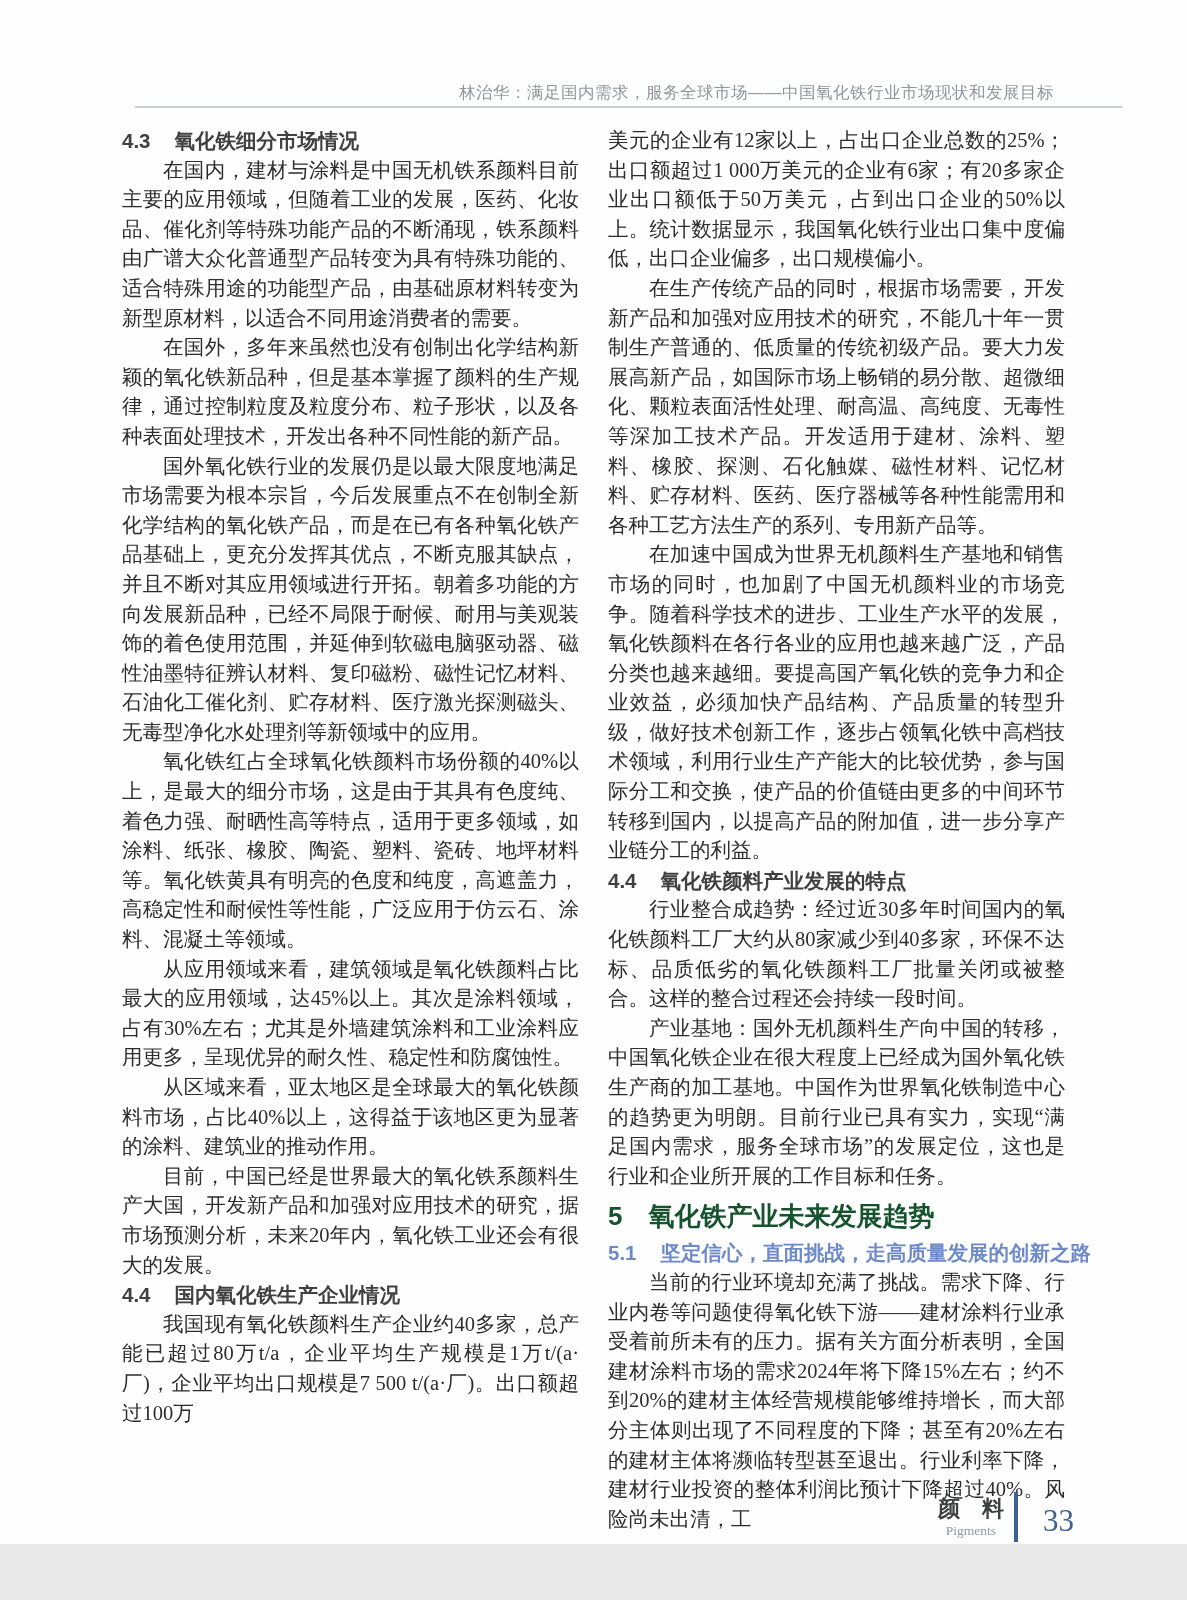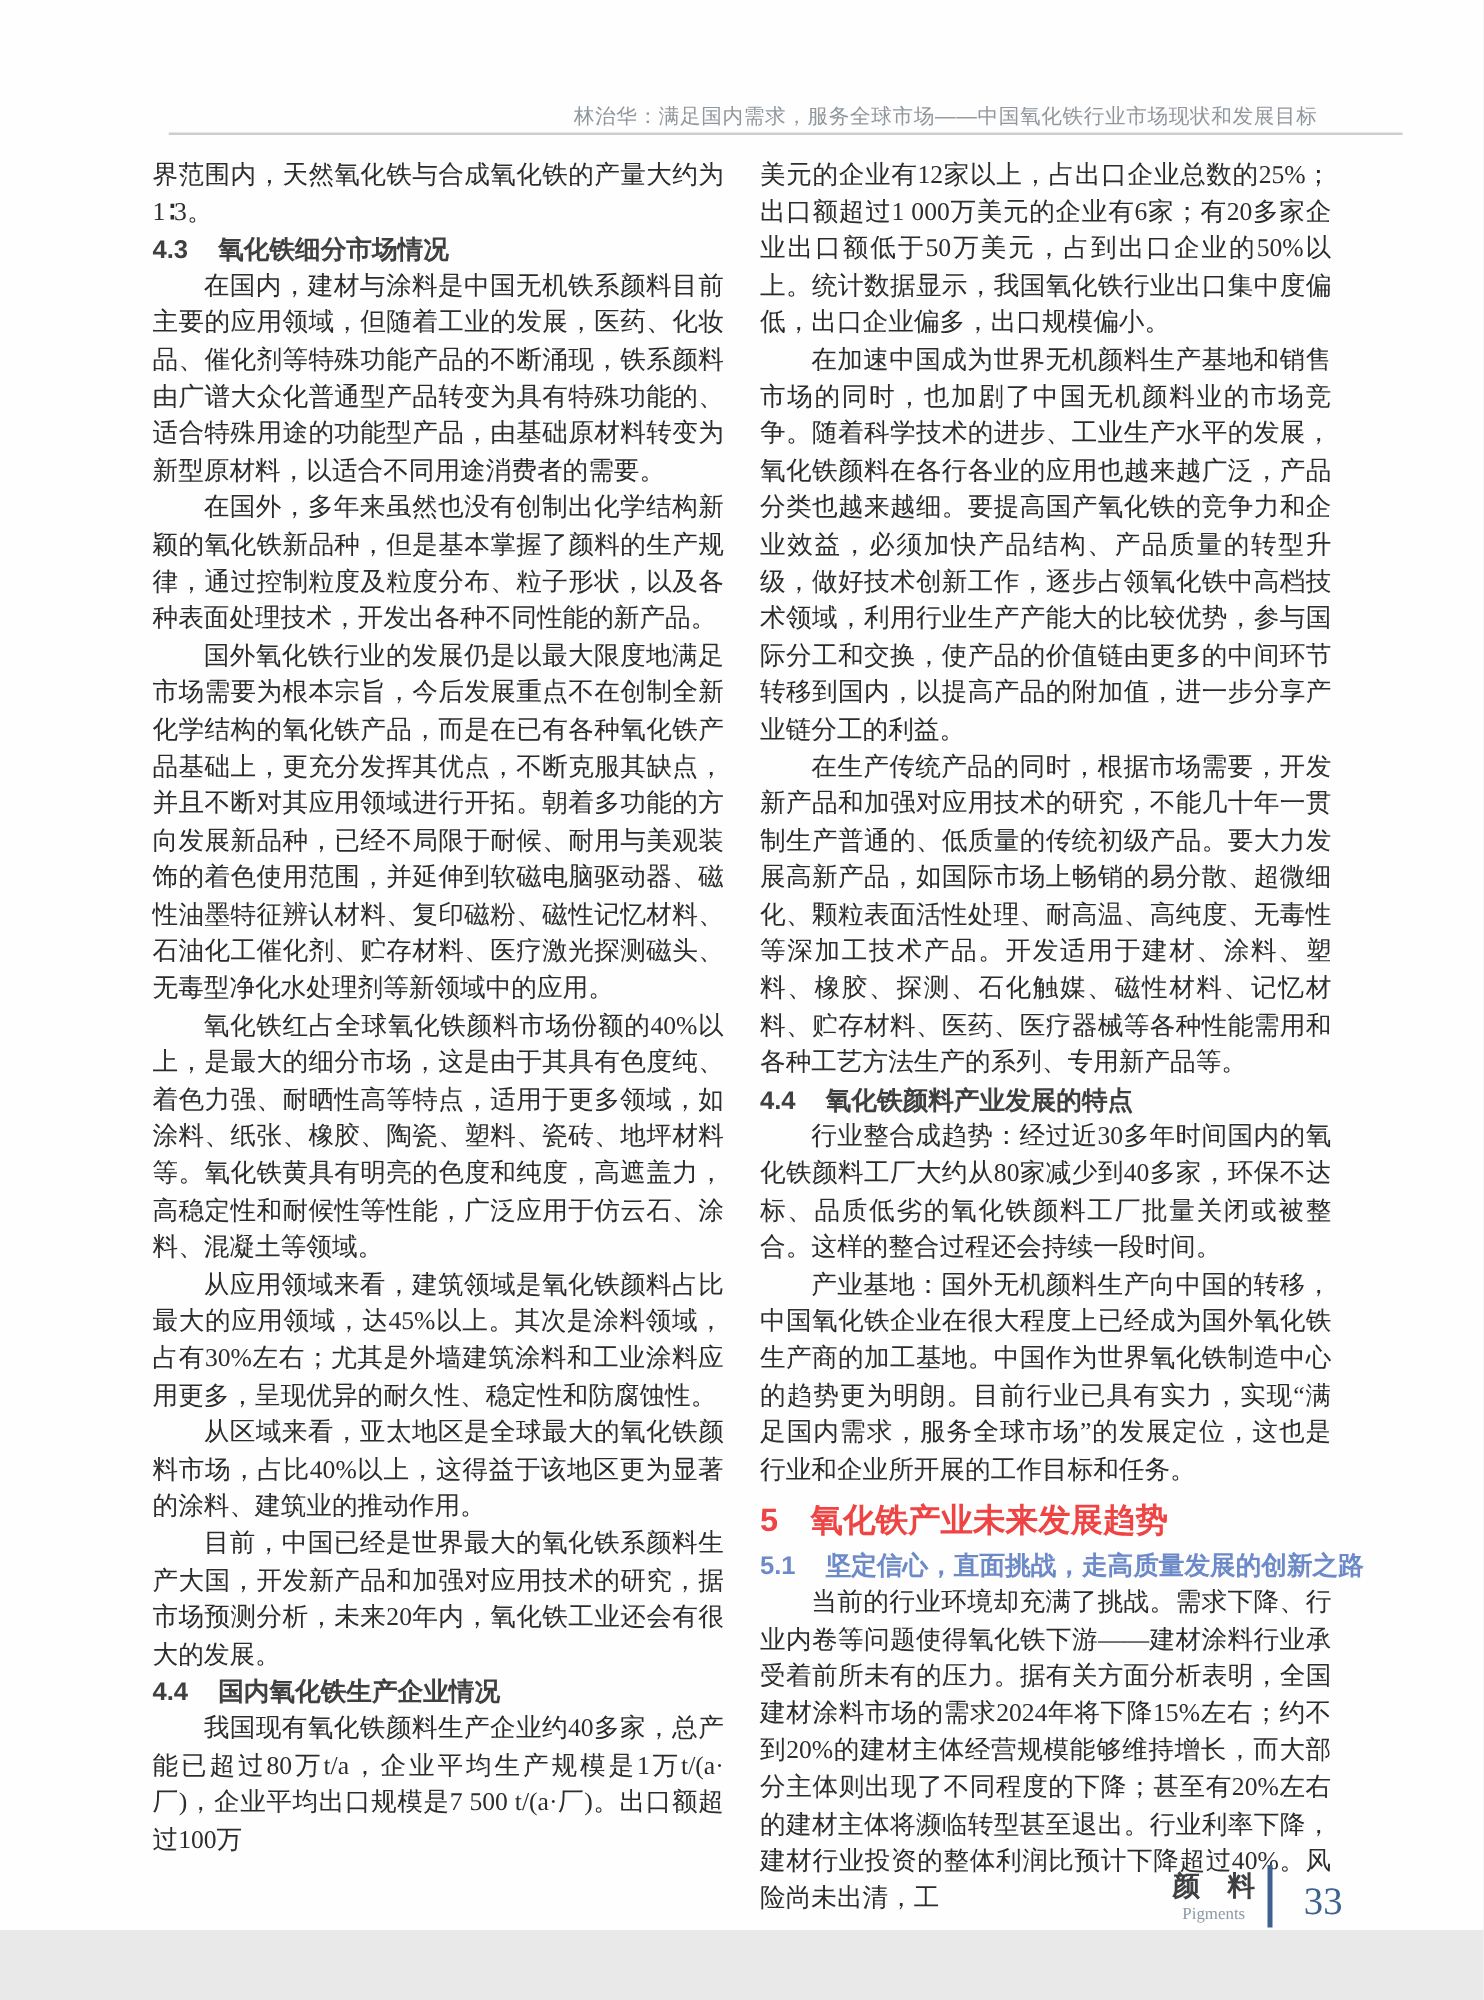--- a/index.html
+++ b/index.html
@@ -50,21 +50,21 @@
     color:#404040;
     white-space:nowrap;
   }
   .h-sub .h-num{margin-right:24px;}
   .h-sub.h-51{color:#6d8ac8;}
   .h-chapter{
     margin:9px 0 5px 0;
     font-family:"Liberation Sans","DejaVu Sans",sans-serif;
     font-weight:bold;
     font-size:26px;line-height:33px;
-    color:#ef4444;
+    color:#14532d;
     white-space:nowrap;
   }
   .h-chapter .h-num{margin-right:26px;}
   
   .page-footer{
     position:absolute;
     left:938px;top:1492px;
     display:flex;align-items:center;
   }
   .journal{text-align:center;padding-right:10px;}
@@ -87,41 +87,40 @@
 <body>
 
 <div class="page">
 
   <div class="running-header">林治华：满足国内需求，服务全球市场——中国氧化铁行业市场现状和发展目标</div>
   <div class="header-rule"></div>
 
   <div class="columns">
 
     <section class="column">
-      <p class="para cont">界范围内，天然氧化铁与合成氧化铁的产量大约为1∶3。</p>
       <h3 class="h-sub">
         <span class="h-num">4.3</span><span class="h-title">氧化铁细分市场情况</span>
       </h3>
       <p class="para">在国内，建材与涂料是中国无机铁系颜料目前主要的应用领域，但随着工业的发展，医药、化妆品、催化剂等特殊功能产品的不断涌现，铁系颜料由广谱大众化普通型产品转变为具有特殊功能的、适合特殊用途的功能型产品，由基础原材料转变为新型原材料，以适合不同用途消费者的需要。</p>
       <p class="para">在国外，多年来虽然也没有创制出化学结构新颖的氧化铁新品种，但是基本掌握了颜料的生产规律，通过控制粒度及粒度分布、粒子形状，以及各种表面处理技术，开发出各种不同性能的新产品。</p>
       <p class="para">国外氧化铁行业的发展仍是以最大限度地满足市场需要为根本宗旨，今后发展重点不在创制全新化学结构的氧化铁产品，而是在已有各种氧化铁产品基础上，更充分发挥其优点，不断克服其缺点，并且不断对其应用领域进行开拓。朝着多功能的方向发展新品种，已经不局限于耐候、耐用与美观装饰的着色使用范围，并延伸到软磁电脑驱动器、磁性油墨特征辨认材料、复印磁粉、磁性记忆材料、石油化工催化剂、贮存材料、医疗激光探测磁头、无毒型净化水处理剂等新领域中的应用。</p>
       <p class="para">氧化铁红占全球氧化铁颜料市场份额的40%以上，是最大的细分市场，这是由于其具有色度纯、着色力强、耐晒性高等特点，适用于更多领域，如涂料、纸张、橡胶、陶瓷、塑料、瓷砖、地坪材料等。氧化铁黄具有明亮的色度和纯度，高遮盖力，高稳定性和耐候性等性能，广泛应用于仿云石、涂料、混凝土等领域。</p>
       <p class="para">从应用领域来看，建筑领域是氧化铁颜料占比最大的应用领域，达45%以上。其次是涂料领域，占有30%左右；尤其是外墙建筑涂料和工业涂料应用更多，呈现优异的耐久性、稳定性和防腐蚀性。</p>
       <p class="para">从区域来看，亚太地区是全球最大的氧化铁颜料市场，占比40%以上，这得益于该地区更为显著的涂料、建筑业的推动作用。</p>
       <p class="para">目前，中国已经是世界最大的氧化铁系颜料生产大国，开发新产品和加强对应用技术的研究，据市场预测分析，未来20年内，氧化铁工业还会有很大的发展。</p>
       <h3 class="h-sub">
         <span class="h-num">4.4</span><span class="h-title">国内氧化铁生产企业情况</span>
       </h3>
       <p class="para">我国现有氧化铁颜料生产企业约40多家，总产能已超过80万t/a，企业平均生产规模是1万t/(a·厂)，企业平均出口规模是7 500 t/(a·厂)。出口额超过100万</p>
     </section>
 
     <section class="column">
       <p class="para cont">美元的企业有12家以上，占出口企业总数的25%；出口额超过1 000万美元的企业有6家；有20多家企业出口额低于50万美元，占到出口企业的50%以上。统计数据显示，我国氧化铁行业出口集中度偏低，出口企业偏多，出口规模偏小。</p>
+      <p class="para">在生产传统产品的同时，根据市场需要，开发新产品和加强对应用技术的研究，不能几十年一贯制生产普通的、低质量的传统初级产品。要大力发展高新产品，如国际市场上畅销的易分散、超微细化、颗粒表面活性处理、耐高温、高纯度、无毒性等深加工技术产品。开发适用于建材、涂料、塑料、橡胶、探测、石化触媒、磁性材料、记忆材料、贮存材料、医药、医疗器械等各种性能需用和各种工艺方法生产的系列、专用新产品等。</p>
       <p class="para">在加速中国成为世界无机颜料生产基地和销售市场的同时，也加剧了中国无机颜料业的市场竞争。随着科学技术的进步、工业生产水平的发展，氧化铁颜料在各行各业的应用也越来越广泛，产品分类也越来越细。要提高国产氧化铁的竞争力和企业效益，必须加快产品结构、产品质量的转型升级，做好技术创新工作，逐步占领氧化铁中高档技术领域，利用行业生产产能大的比较优势，参与国际分工和交换，使产品的价值链由更多的中间环节转移到国内，以提高产品的附加值，进一步分享产业链分工的利益。</p>
-      <p class="para">在生产传统产品的同时，根据市场需要，开发新产品和加强对应用技术的研究，不能几十年一贯制生产普通的、低质量的传统初级产品。要大力发展高新产品，如国际市场上畅销的易分散、超微细化、颗粒表面活性处理、耐高温、高纯度、无毒性等深加工技术产品。开发适用于建材、涂料、塑料、橡胶、探测、石化触媒、磁性材料、记忆材料、贮存材料、医药、医疗器械等各种性能需用和各种工艺方法生产的系列、专用新产品等。</p>
       <h3 class="h-sub">
         <span class="h-num">4.4</span><span class="h-title">氧化铁颜料产业发展的特点</span>
       </h3>
       <p class="para">行业整合成趋势：经过近30多年时间国内的氧化铁颜料工厂大约从80家减少到40多家，环保不达标、品质低劣的氧化铁颜料工厂批量关闭或被整合。这样的整合过程还会持续一段时间。</p>
       <p class="para">产业基地：国外无机颜料生产向中国的转移，中国氧化铁企业在很大程度上已经成为国外氧化铁生产商的加工基地。中国作为世界氧化铁制造中心的趋势更为明朗。目前行业已具有实力，实现“满足国内需求，服务全球市场”的发展定位，这也是行业和企业所开展的工作目标和任务。</p>
       <h2 class="h-chapter">
         <span class="h-num">5</span><span class="h-title">氧化铁产业未来发展趋势</span>
       </h2>
       <h3 class="h-sub h-51">
         <span class="h-num">5.1</span><span class="h-title">坚定信心，直面挑战，走高质量发展的创新之路</span>

